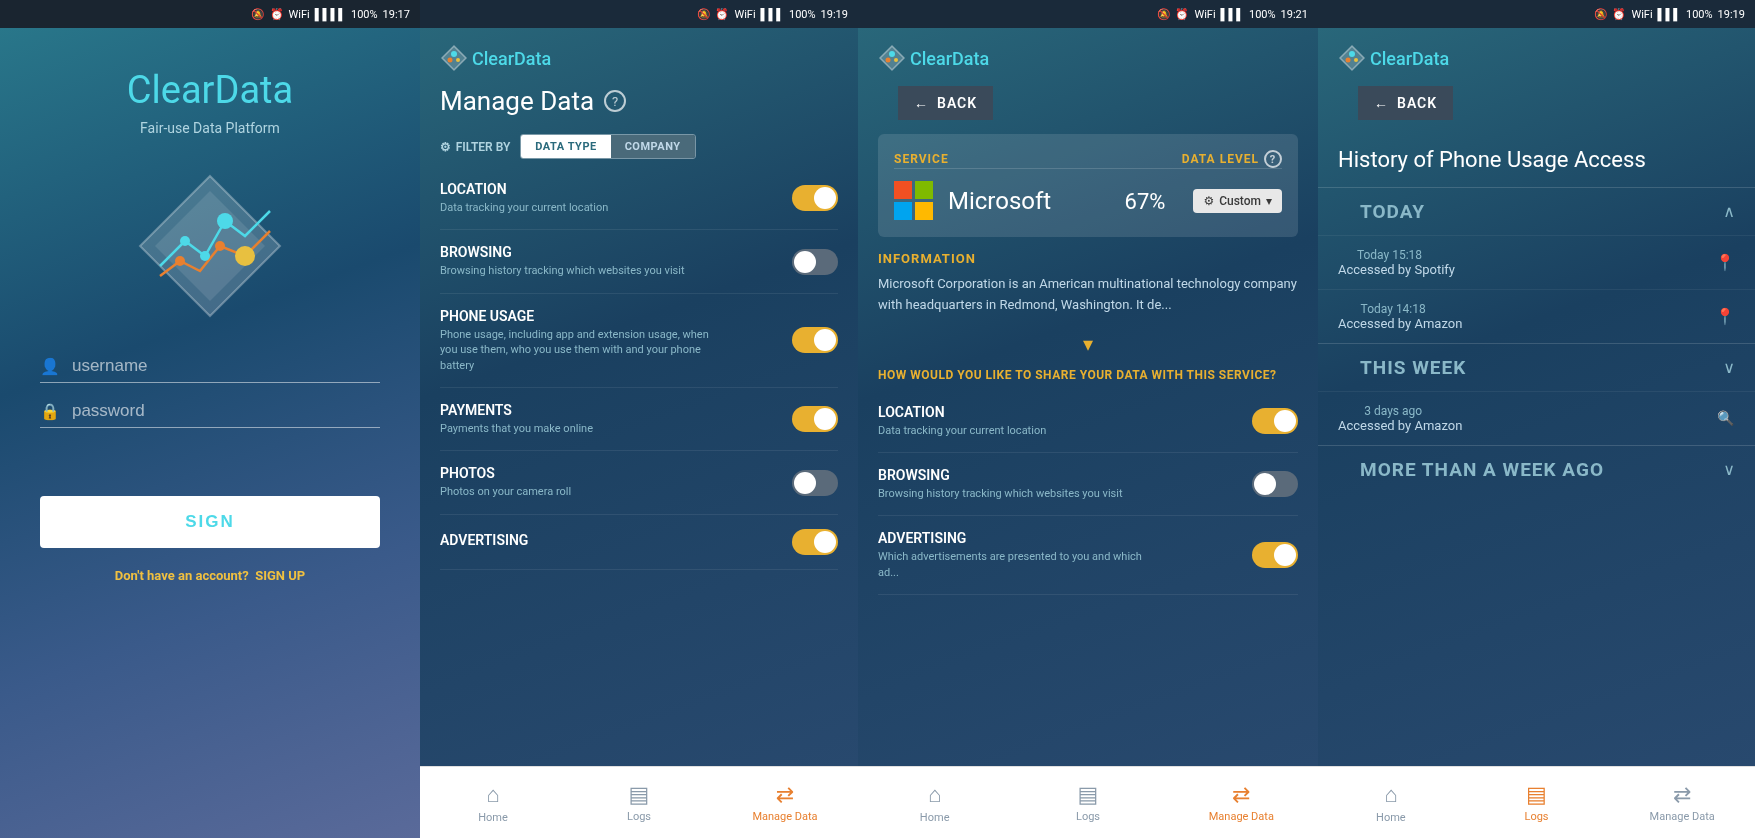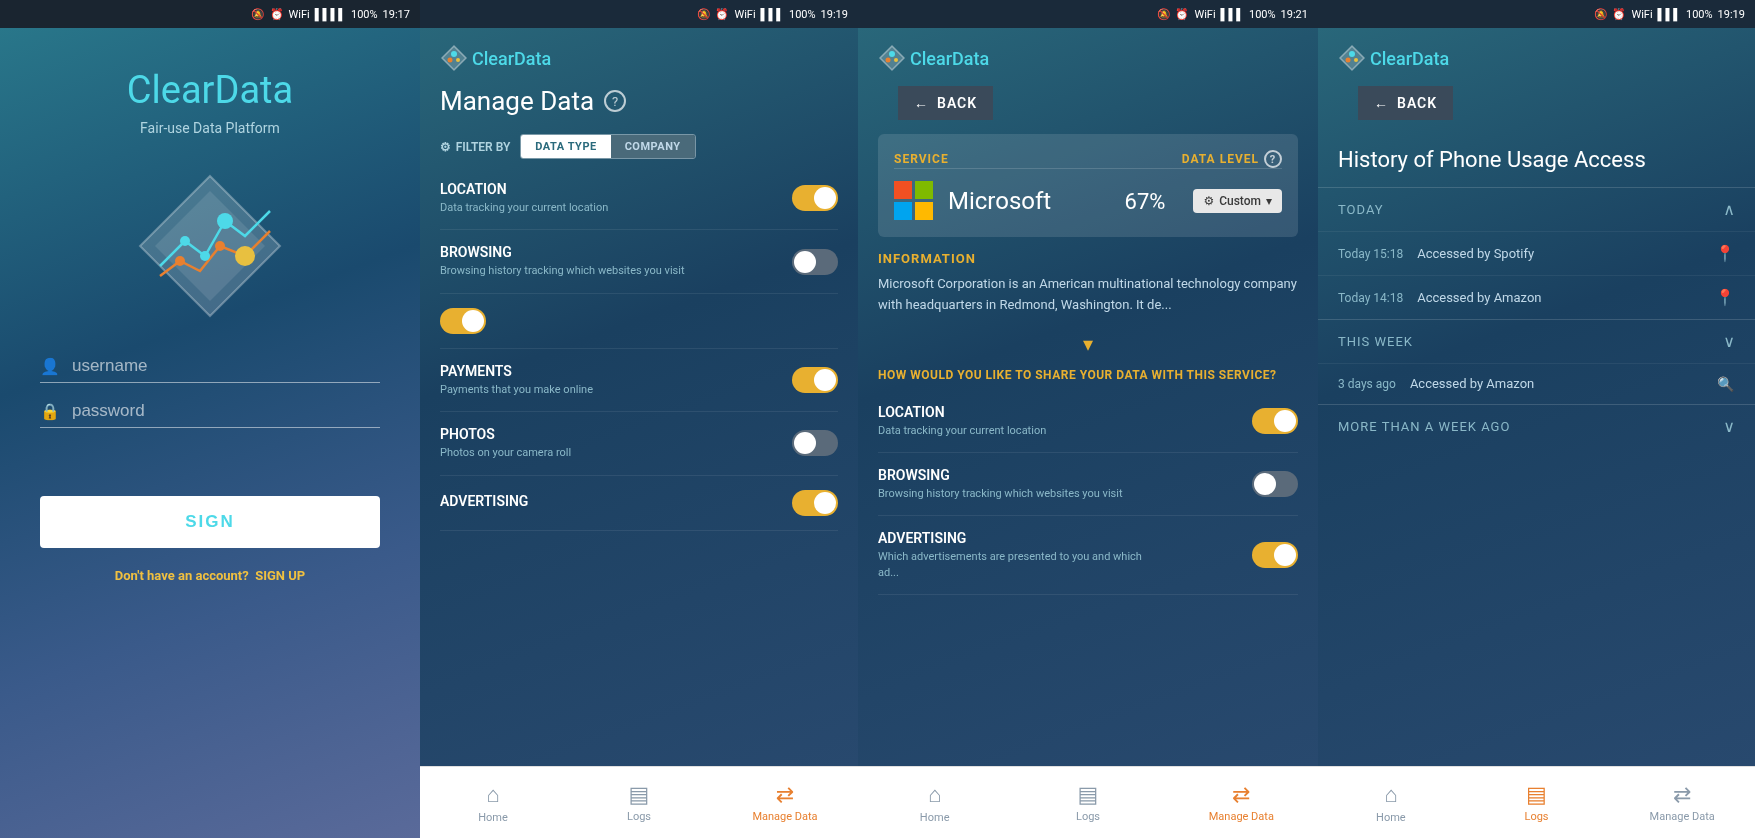--- a/index.html
+++ b/index.html
@@ -410,23 +410,24 @@
     }
     .history-section-header {
       display: flex;
       align-items: center;
       justify-content: space-between;
       padding: 12px 20px;
       cursor: pointer;
     }
     .history-section-title {
       color: #8ab8c8;
-      font-size: 13px;
-      font-weight: 400;
+      font-size: 19px;
+      font-weight: 700;
       letter-spacing: 1px;
+      margin-left: 22px;
     }
     .history-chevron {
       color: #8ab8c8;
       font-size: 16px;
     }
     .history-entry {
       display: flex;
       align-items: center;
       justify-content: space-between;
       padding: 12px 20px;
@@ -444,21 +445,22 @@
     .history-icon-loc {
       color: #e8b030;
       font-size: 16px;
     }
     .history-icon-search {
       color: #e8b030;
       font-size: 14px;
     }
     .history-entry-row {
       display: flex;
-      align-items: flex-end;
+      align-items: center;
+      flex-direction: column;
     }
   </style>
 </head>
 <body>
 
 <div class="panel panel-1">
   <div class="status-bar">
     <span>🔕</span>
     <span>⏰</span>
     <span>WiFi</span>
@@ -555,20 +557,24 @@
       <div class="toggle on"></div>
     </div>
     <div class="data-item">
       <div class="data-item-text">
         <h4>BROWSING</h4>
         <p>Browsing history tracking which websites you visit</p>
       </div>
       <div class="toggle off"></div>
     </div>
     <div class="data-item">
+      <div class="data-item-text">
+        <h4>PHONE USAGE</h4>
+        <p>Phone usage, including app and extension usage, when you use them, who you use them with and your phone battery</p>
+      </div>
       <div class="toggle on"></div>
     </div>
     <div class="data-item">
       <div class="data-item-text">
         <h4>PAYMENTS</h4>
         <p>Payments that you make online</p>
       </div>
       <div class="toggle on"></div>
     </div>
     <div class="data-item">

